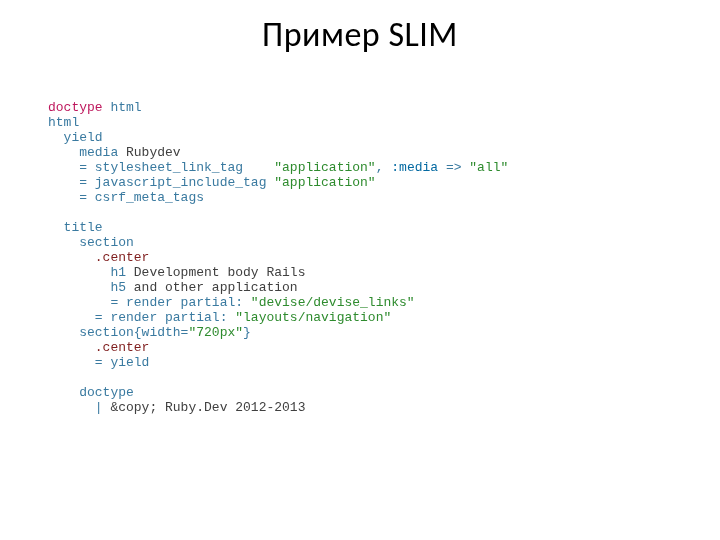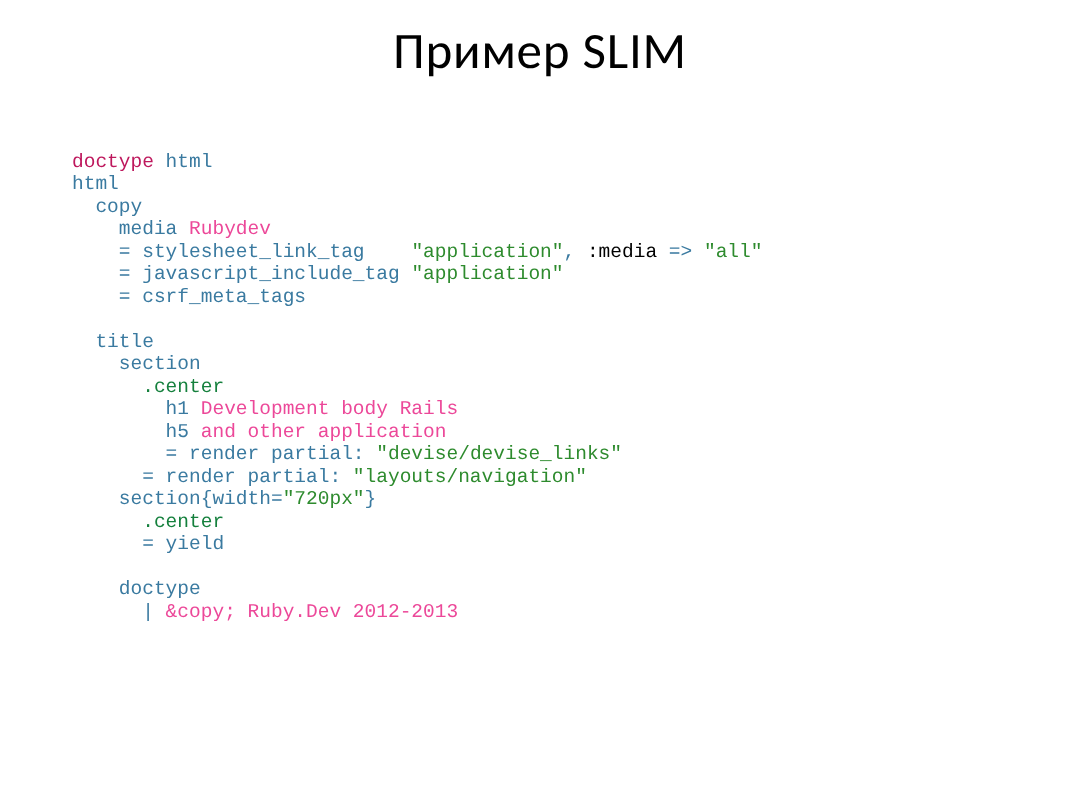--- a/index.html
+++ b/index.html
@@ -34,35 +34,35 @@
     position: absolute;
     top: 100px;
     left: 48px;
     font-family: Consolas, "Courier New", monospace;
     font-size: 13px;
     line-height: 15px;
     white-space: pre;
     color: #3a7aa0;
   }
   .kw { color: #be185d; }        
-  .txt { color: #ec4899; }       
-  .cls { color: #15803d; }       
+  .txt { color: #404040; }       
+  .cls { color: #7f1d1d; }       
   .str { color: #2e8b2e; }       
-  .sym { color: #000000; }       
+  .sym { color: #0369a1; }       
   .pipe { color: #3a7aa0; }
 </style>
 </head>
 <body>
 <div class="slide">
 
 <div class="title">Пример SLIM</div>
 
 <div class="code-block"><span class="kw">doctype</span><span> html</span>
 <span>html</span>
-<span>  copy</span>
+<span>  yield</span>
 <span>    media</span><span class="txt"> Rubydev</span>
 <span>    = stylesheet_link_tag    </span><span class="str">"application"</span><span>, </span><span class="sym">:media</span><span> =&gt; </span><span class="str">"all"</span>
 <span>    = javascript_include_tag </span><span class="str">"application"</span>
 <span>    = csrf_meta_tags</span>
 <span></span>
 <span>  title</span>
 <span>    section</span>
 <span class="cls">      .center</span>
 <span>        h1</span><span class="txt"> Development body Rails</span>
 <span>        h5</span><span class="txt"> and other application</span>

